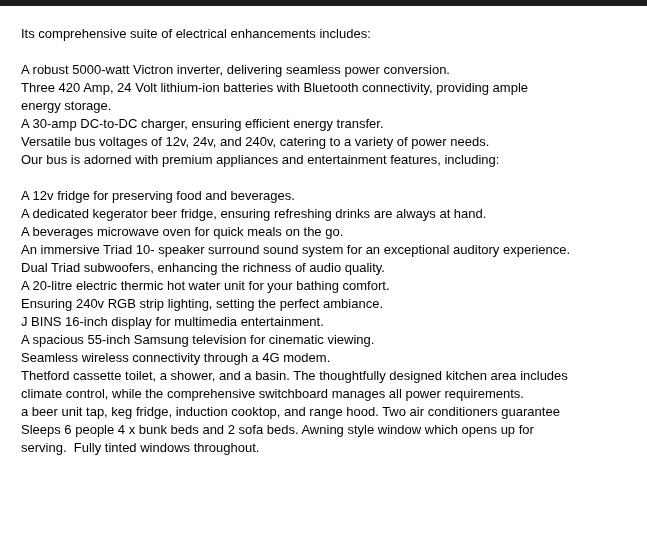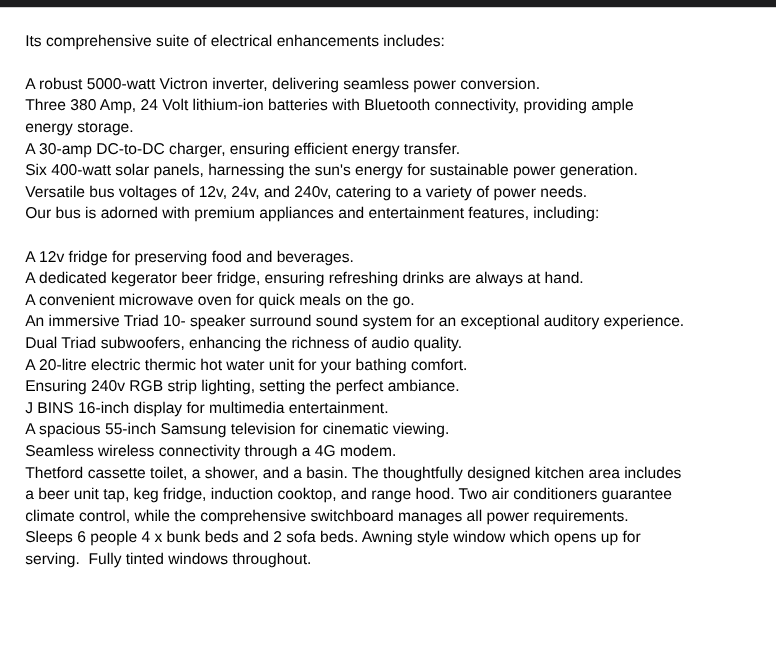--- a/index.html
+++ b/index.html
@@ -43,36 +43,35 @@
 </style>
 </head>
 <body>
 
 <div class="page">
   <div class="top-bar"></div>
   <div class="doc-body">
       <div class="text-line">Its comprehensive suite of electrical enhancements includes:</div>
       <div class="text-line blank"></div>
       <div class="text-line">A robust 5000-watt Victron inverter, delivering seamless power conversion.</div>
-      <div class="text-line">Three 380 Amp, 24 Volt lithium-ion batteries with Bluetooth connectivity, providing ample</div>
+      <div class="text-line">Three 420 Amp, 24 Volt lithium-ion batteries with Bluetooth connectivity, providing ample</div>
       <div class="text-line">energy storage.</div>
       <div class="text-line">A 30-amp DC-to-DC charger, ensuring efficient energy transfer.</div>
-      <div class="text-line">Six 400-watt solar panels, harnessing the sun's energy for sustainable power generation.</div>
       <div class="text-line">Versatile bus voltages of 12v, 24v, and 240v, catering to a variety of power needs.</div>
       <div class="text-line">Our bus is adorned with premium appliances and entertainment features, including:</div>
       <div class="text-line blank"></div>
       <div class="text-line">A 12v fridge for preserving food and beverages.</div>
       <div class="text-line">A dedicated kegerator beer fridge, ensuring refreshing drinks are always at hand.</div>
-      <div class="text-line">A convenient microwave oven for quick meals on the go.</div>
+      <div class="text-line">A beverages microwave oven for quick meals on the go.</div>
       <div class="text-line">An immersive Triad 10- speaker surround sound system for an exceptional auditory experience.</div>
       <div class="text-line">Dual Triad subwoofers, enhancing the richness of audio quality.</div>
       <div class="text-line">A 20-litre electric thermic hot water unit for your bathing comfort.</div>
       <div class="text-line">Ensuring 240v RGB strip lighting, setting the perfect ambiance.</div>
       <div class="text-line">J BINS 16-inch display for multimedia entertainment.</div>
       <div class="text-line">A spacious 55-inch Samsung television for cinematic viewing.</div>
       <div class="text-line">Seamless wireless connectivity through a 4G modem.</div>
       <div class="text-line">Thetford cassette toilet, a shower, and a basin. The thoughtfully designed kitchen area includes</div>
+      <div class="text-line">climate control, while the comprehensive switchboard manages all power requirements.</div>
       <div class="text-line">a beer unit tap, keg fridge, induction cooktop, and range hood. Two air conditioners guarantee</div>
-      <div class="text-line">climate control, while the comprehensive switchboard manages all power requirements.</div>
       <div class="text-line">Sleeps 6 people 4 x bunk beds and 2 sofa beds. Awning style window which opens up for</div>
       <div class="text-line">serving.  Fully tinted windows throughout.</div>
     </div>
 </div>
 
 </body></html>

